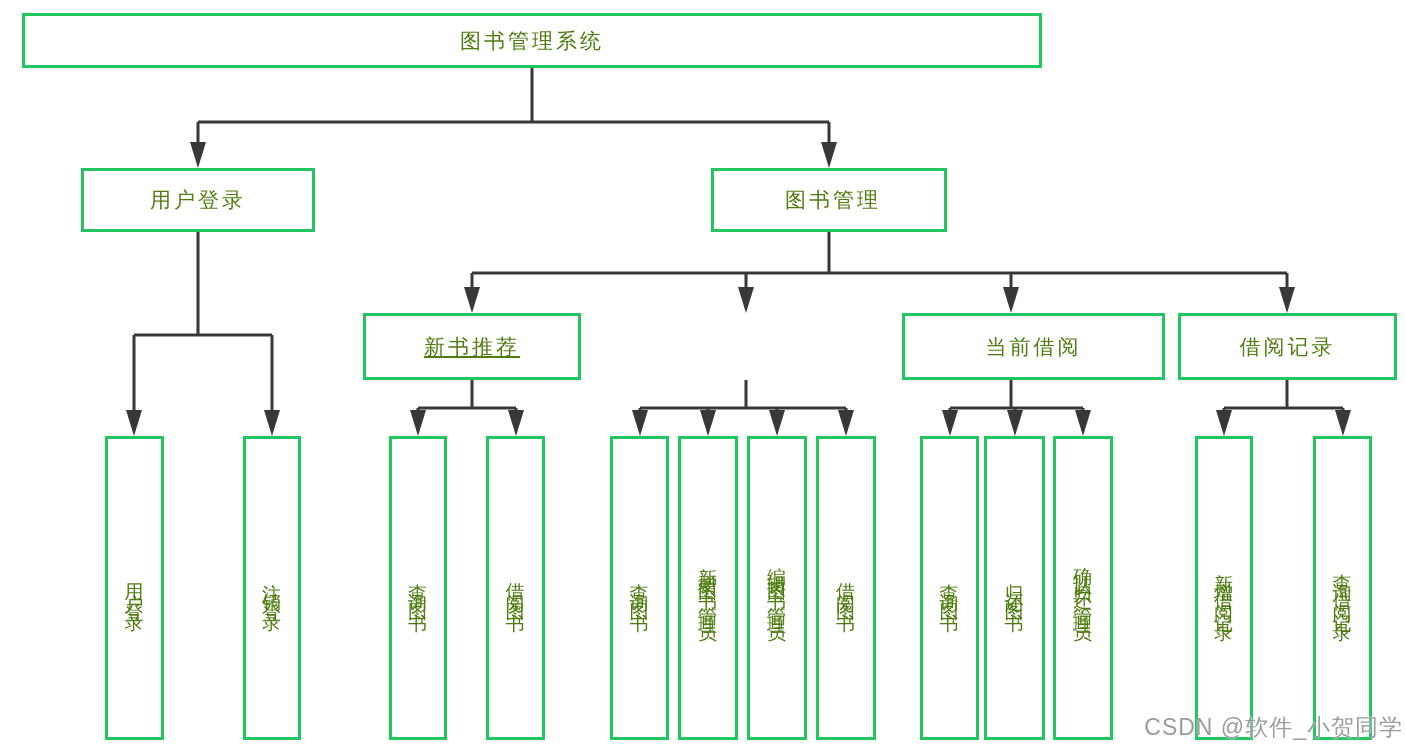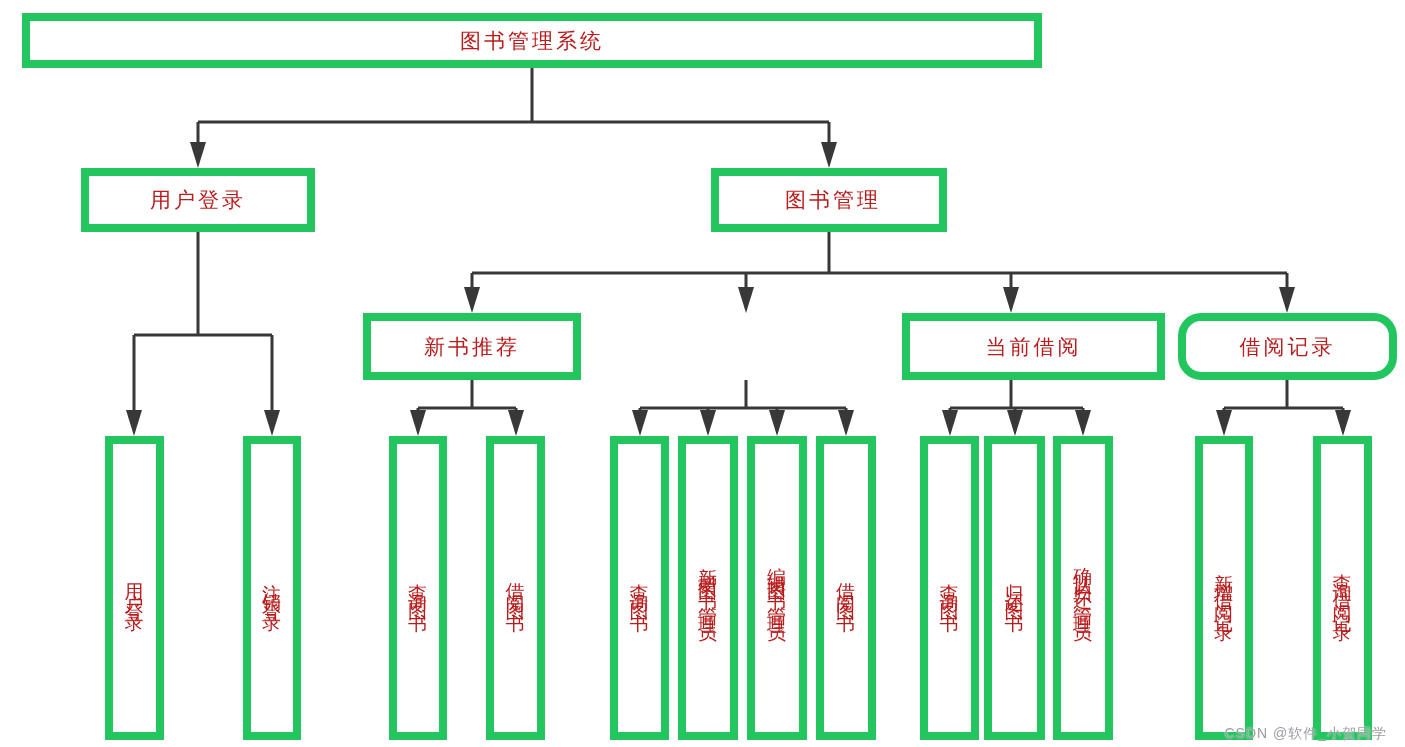--- a/index.html
+++ b/index.html
@@ -19,47 +19,47 @@
     position: absolute;
     left: 0;
     top: 0;
     width: 1405px;
     height: 747px;
     pointer-events: none;
   }
   .box {
     position: absolute;
     box-sizing: border-box;
-    border: 8px solid #22c55e;
+    border: 3px solid #22c55e;
     background: #ffffff;
     display: flex;
     align-items: center;
     justify-content: center;
-    color: #b91c1c;
+    color: #4d7c0f;
   }
   .h-label {
     font-size: 21px;
     letter-spacing: 3px;
     white-space: nowrap;
   }
   .leaf {
     writing-mode: vertical-rl;
     text-orientation: mixed;
     font-size: 19px;
     letter-spacing: 10px;
     line-height: 1;
   }
   .leaf.long {
     letter-spacing: 8px;
   }
   #watermark {
     position: absolute;
-    right: 18px;
+    right: 2px;
     bottom: 4px;
-    font-size: 14px;
+    font-size: 23px;
     color: #9b9ba1;
     letter-spacing: 1px;
     white-space: nowrap;
     z-index: 5;
     text-shadow: 0 0 2px #ffffff;
   }
 </style>
 </head>
 <body>
 
@@ -110,23 +110,23 @@
       <polygon points="1216,410 1232,410 1224,436"></polygon>
       <polygon points="1335,410 1351,410 1343,436"></polygon>
     </g>
   </svg>
 
   <div class="box h-label" style="left:22px; top:13px; width:1020px; height:55px;">图书管理系统</div>
 
   <div class="box h-label" style="left:81px; top:168px; width:234px; height:64px;">用户登录</div>
   <div class="box h-label" style="left:711px; top:168px; width:236px; height:64px;padding-left:8px;">图书管理</div>
 
-  <div class="box h-label" style="left:363px; top:313px; width:218px; height:67px;">新书推荐</div>
+  <div class="box h-label" style="left:363px; top:313px; width:218px; height:67px;text-decoration:underline;">新书推荐</div>
   <div class="box h-label" style="left:902px; top:313px; width:263px; height:67px;">当前借阅</div>
-  <div class="box h-label" style="left:1178px; top:313px; width:219px; height:67px;border-radius:23px;">借阅记录</div>
+  <div class="box h-label" style="left:1178px; top:313px; width:219px; height:67px;">借阅记录</div>
 
   <div class="box leaf" style="left:105px; top:436px; width:59px; height:304px;">用户登录</div>
   <div class="box leaf" style="left:243px; top:436px; width:58px; height:304px;">注销登录</div>
 
   <div class="box leaf" style="left:389px; top:436px; width:58px; height:304px;">查询图书</div>
   <div class="box leaf" style="left:486px; top:436px; width:59px; height:304px;">借阅图书</div>
 
   <div class="box leaf" style="left:610px; top:436px; width:59px; height:304px;">查询图书</div>
   <div class="box leaf long" style="left:678px; top:436px; width:60px; height:304px;">新增图书（管理员）</div>
   <div class="box leaf long" style="left:747px; top:436px; width:60px; height:304px;">编辑图书（管理员）</div>

